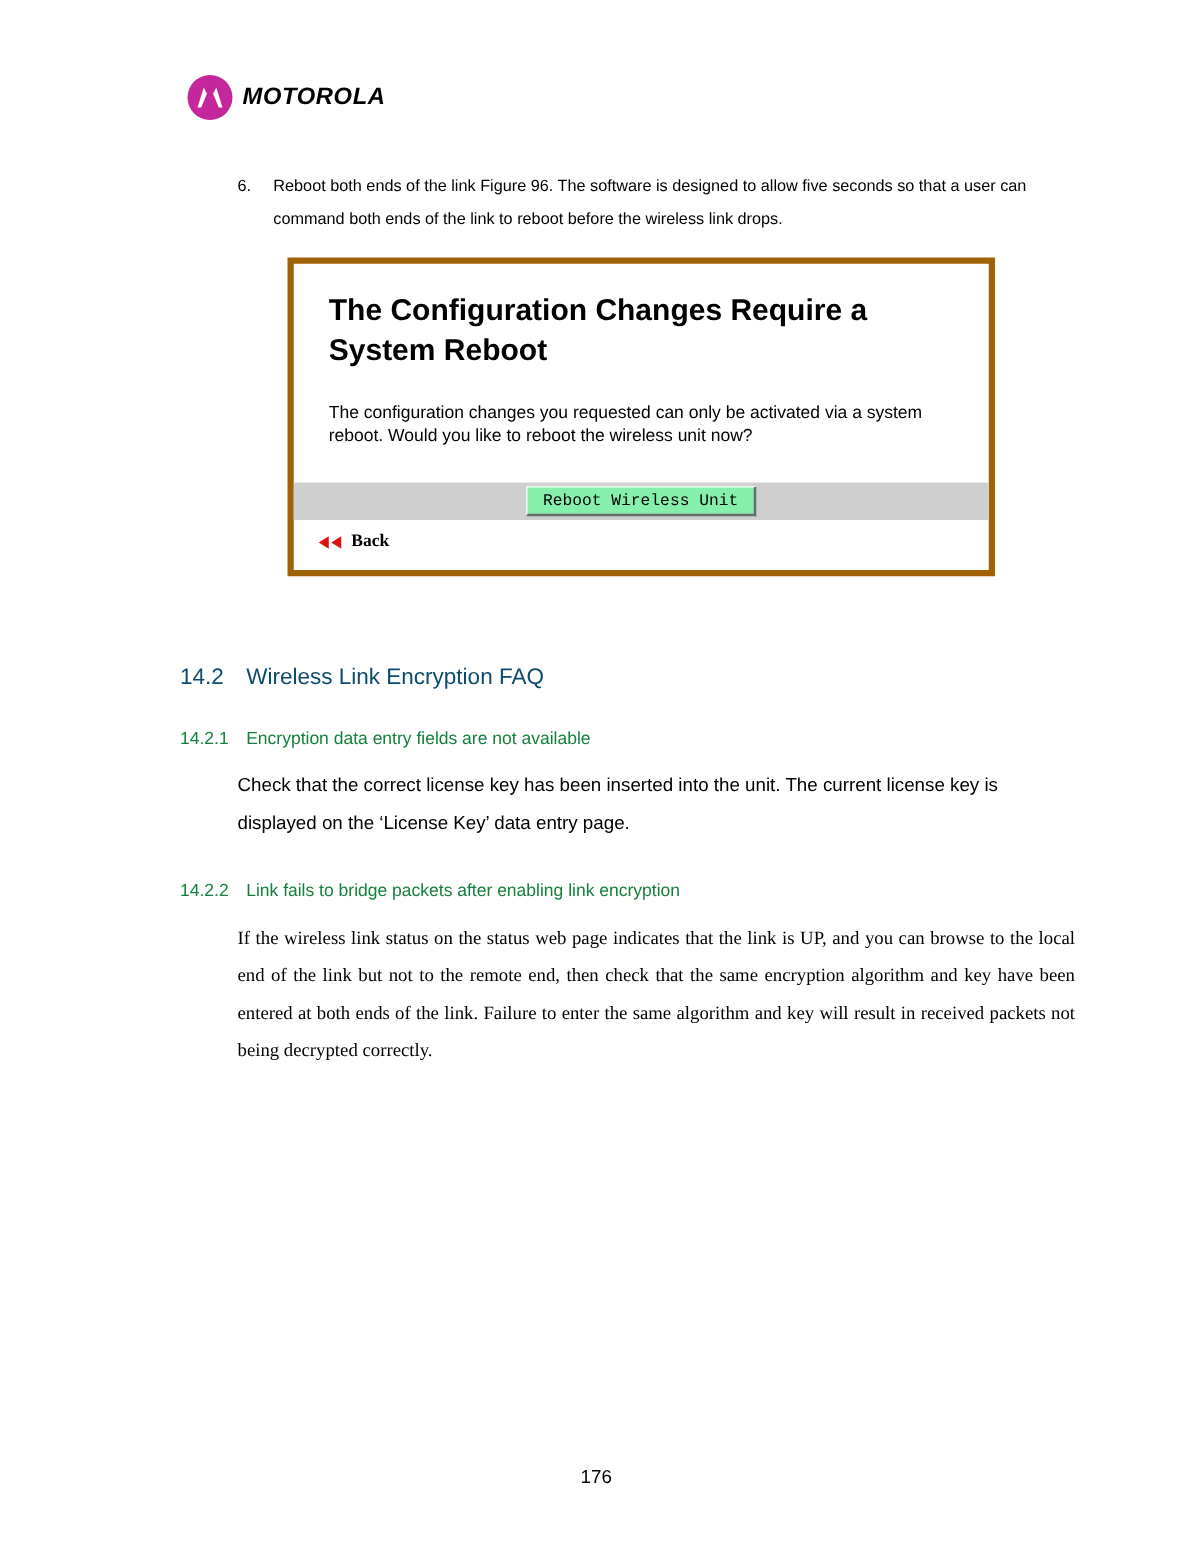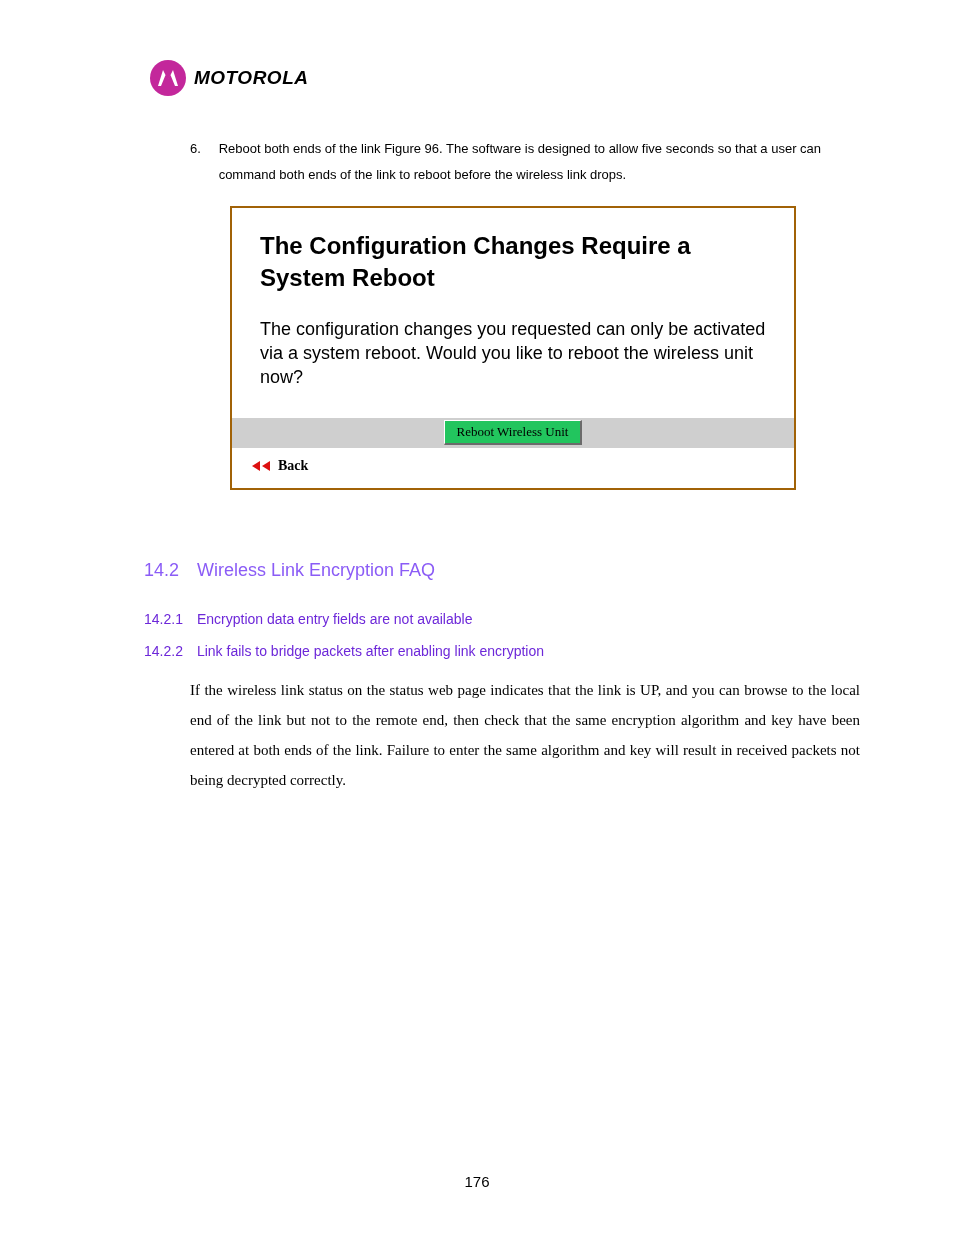--- a/index.html
+++ b/index.html
@@ -54,78 +54,78 @@
     width: 25px;
     vertical-align: top;
   }
   .list-body {
     display: inline-block;
     width: 640px;
     vertical-align: top;
     text-align: left;
   }
   .figure-box {
-    border: 2px solid #a16207;
+    border: 5px solid #a16207;
     background: #fff;
     margin: 18px 0 0 140px;
     width: 566px;
     box-sizing: border-box;
   }
   .fig-inner {
     padding: 22px 28px 10px 28px;
   }
   .fig-title {
     font-family: Arial, Helvetica, sans-serif;
     font-weight: bold;
     font-size: 24px;
     line-height: 1.35;
     margin-bottom: 22px;
   }
   .fig-desc {
-    font-size: 18px;
+    font-size: 14px;
     line-height: 1.35;
   }
   .button-bar {
     background: #cfcfcf;
     height: 30px;
     display: flex;
     align-items: center;
     justify-content: center;
     margin-top: 18px;
   }
   .win-button {
-    background: #22c55e;
+    background: #86efac;
     border-top: 1px solid #fff;
     border-left: 1px solid #fff;
     border-right: 2px solid #6b6b6b;
     border-bottom: 2px solid #6b6b6b;
     font-size: 13px;
     padding: 3px 12px;
-    font-family: Liberation Serif, serif;
+    font-family: Liberation Mono, monospace;
   }
   .back-row {
     display: flex;
     align-items: center;
     gap: 6px;
     padding: 10px 0 14px 18px;
     font-family: Liberation Serif, serif;
   }
   .back-arrows svg { display:block; }
   .back-label {
     font-weight: bold;
     font-size: 14px;
   }
   .h2 {
-    color: #8b5cf6;
+    color: #0c4a6e;
     font-size: 18px;
     margin: 70px 0 30px 54px;
   }
   .h2-num { display:inline-block; margin-right: 18px; }
   .h3 {
-    color: #6d28d9;
+    color: #15803d;
     font-size: 14px;
     margin: 0 0 16px 54px;
   }
   .h3-num { display:inline-block; margin-right: 14px; }
   .para {
     margin: 0 0 30px 100px;
     width: 670px;
     font-size: 15px;
     line-height: 2.0;
   }
@@ -177,20 +177,21 @@
     </div>
   </div>
 
   <div class="h2">
     <span class="h2-num">14.2</span><span>Wireless Link Encryption FAQ</span>
   </div>
 
   <div class="h3">
     <span class="h3-num">14.2.1</span><span>Encryption data entry fields are not available</span>
   </div>
+  <div class="para">Check that the correct license key has been inserted into the unit. The current license key is displayed on the ‘License Key’ data entry page.</div>
 
   <div class="h3">
     <span class="h3-num">14.2.2</span><span>Link fails to bridge packets after enabling link encryption</span>
   </div>
   <div class="para justify">If the wireless link status on the status web page indicates that the link is UP, and you can browse to the local end of the link but not to the remote end, then check that the same encryption algorithm and key have been entered at both ends of the link. Failure to enter the same algorithm and key will result in received packets not being decrypted correctly.</div>
 
   <div class="page-number">176</div>
 
 </div>
 

